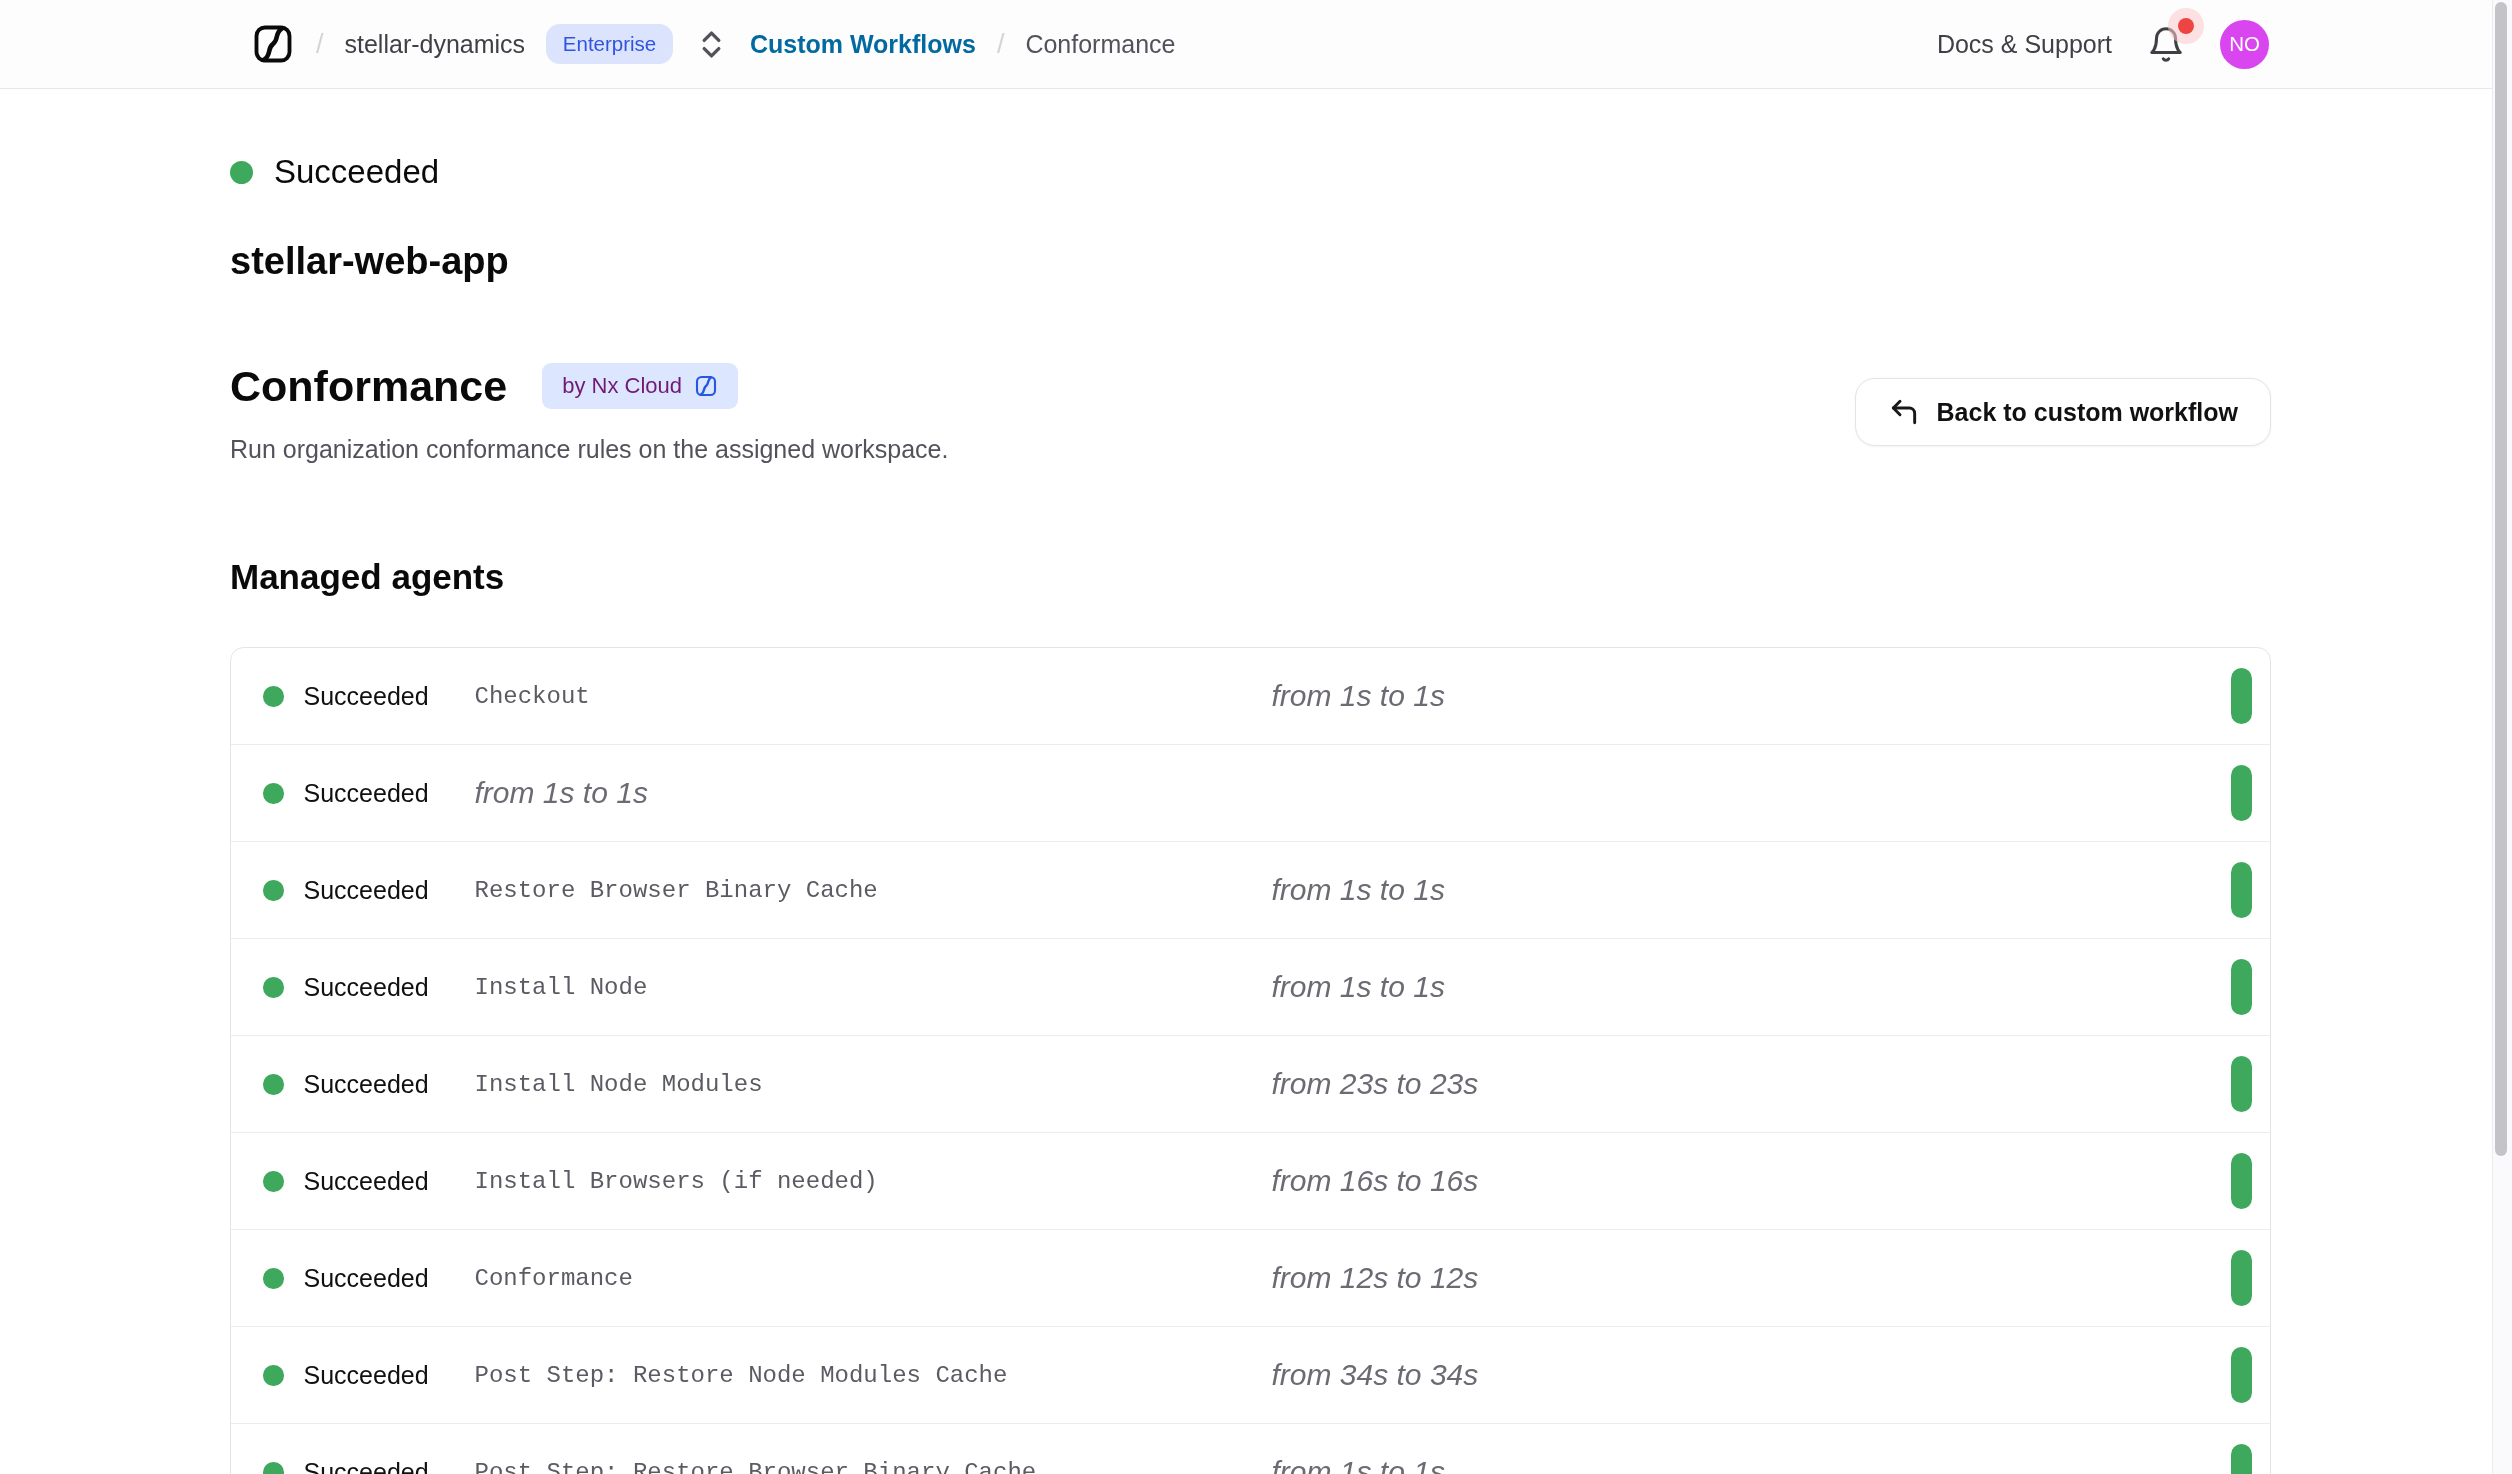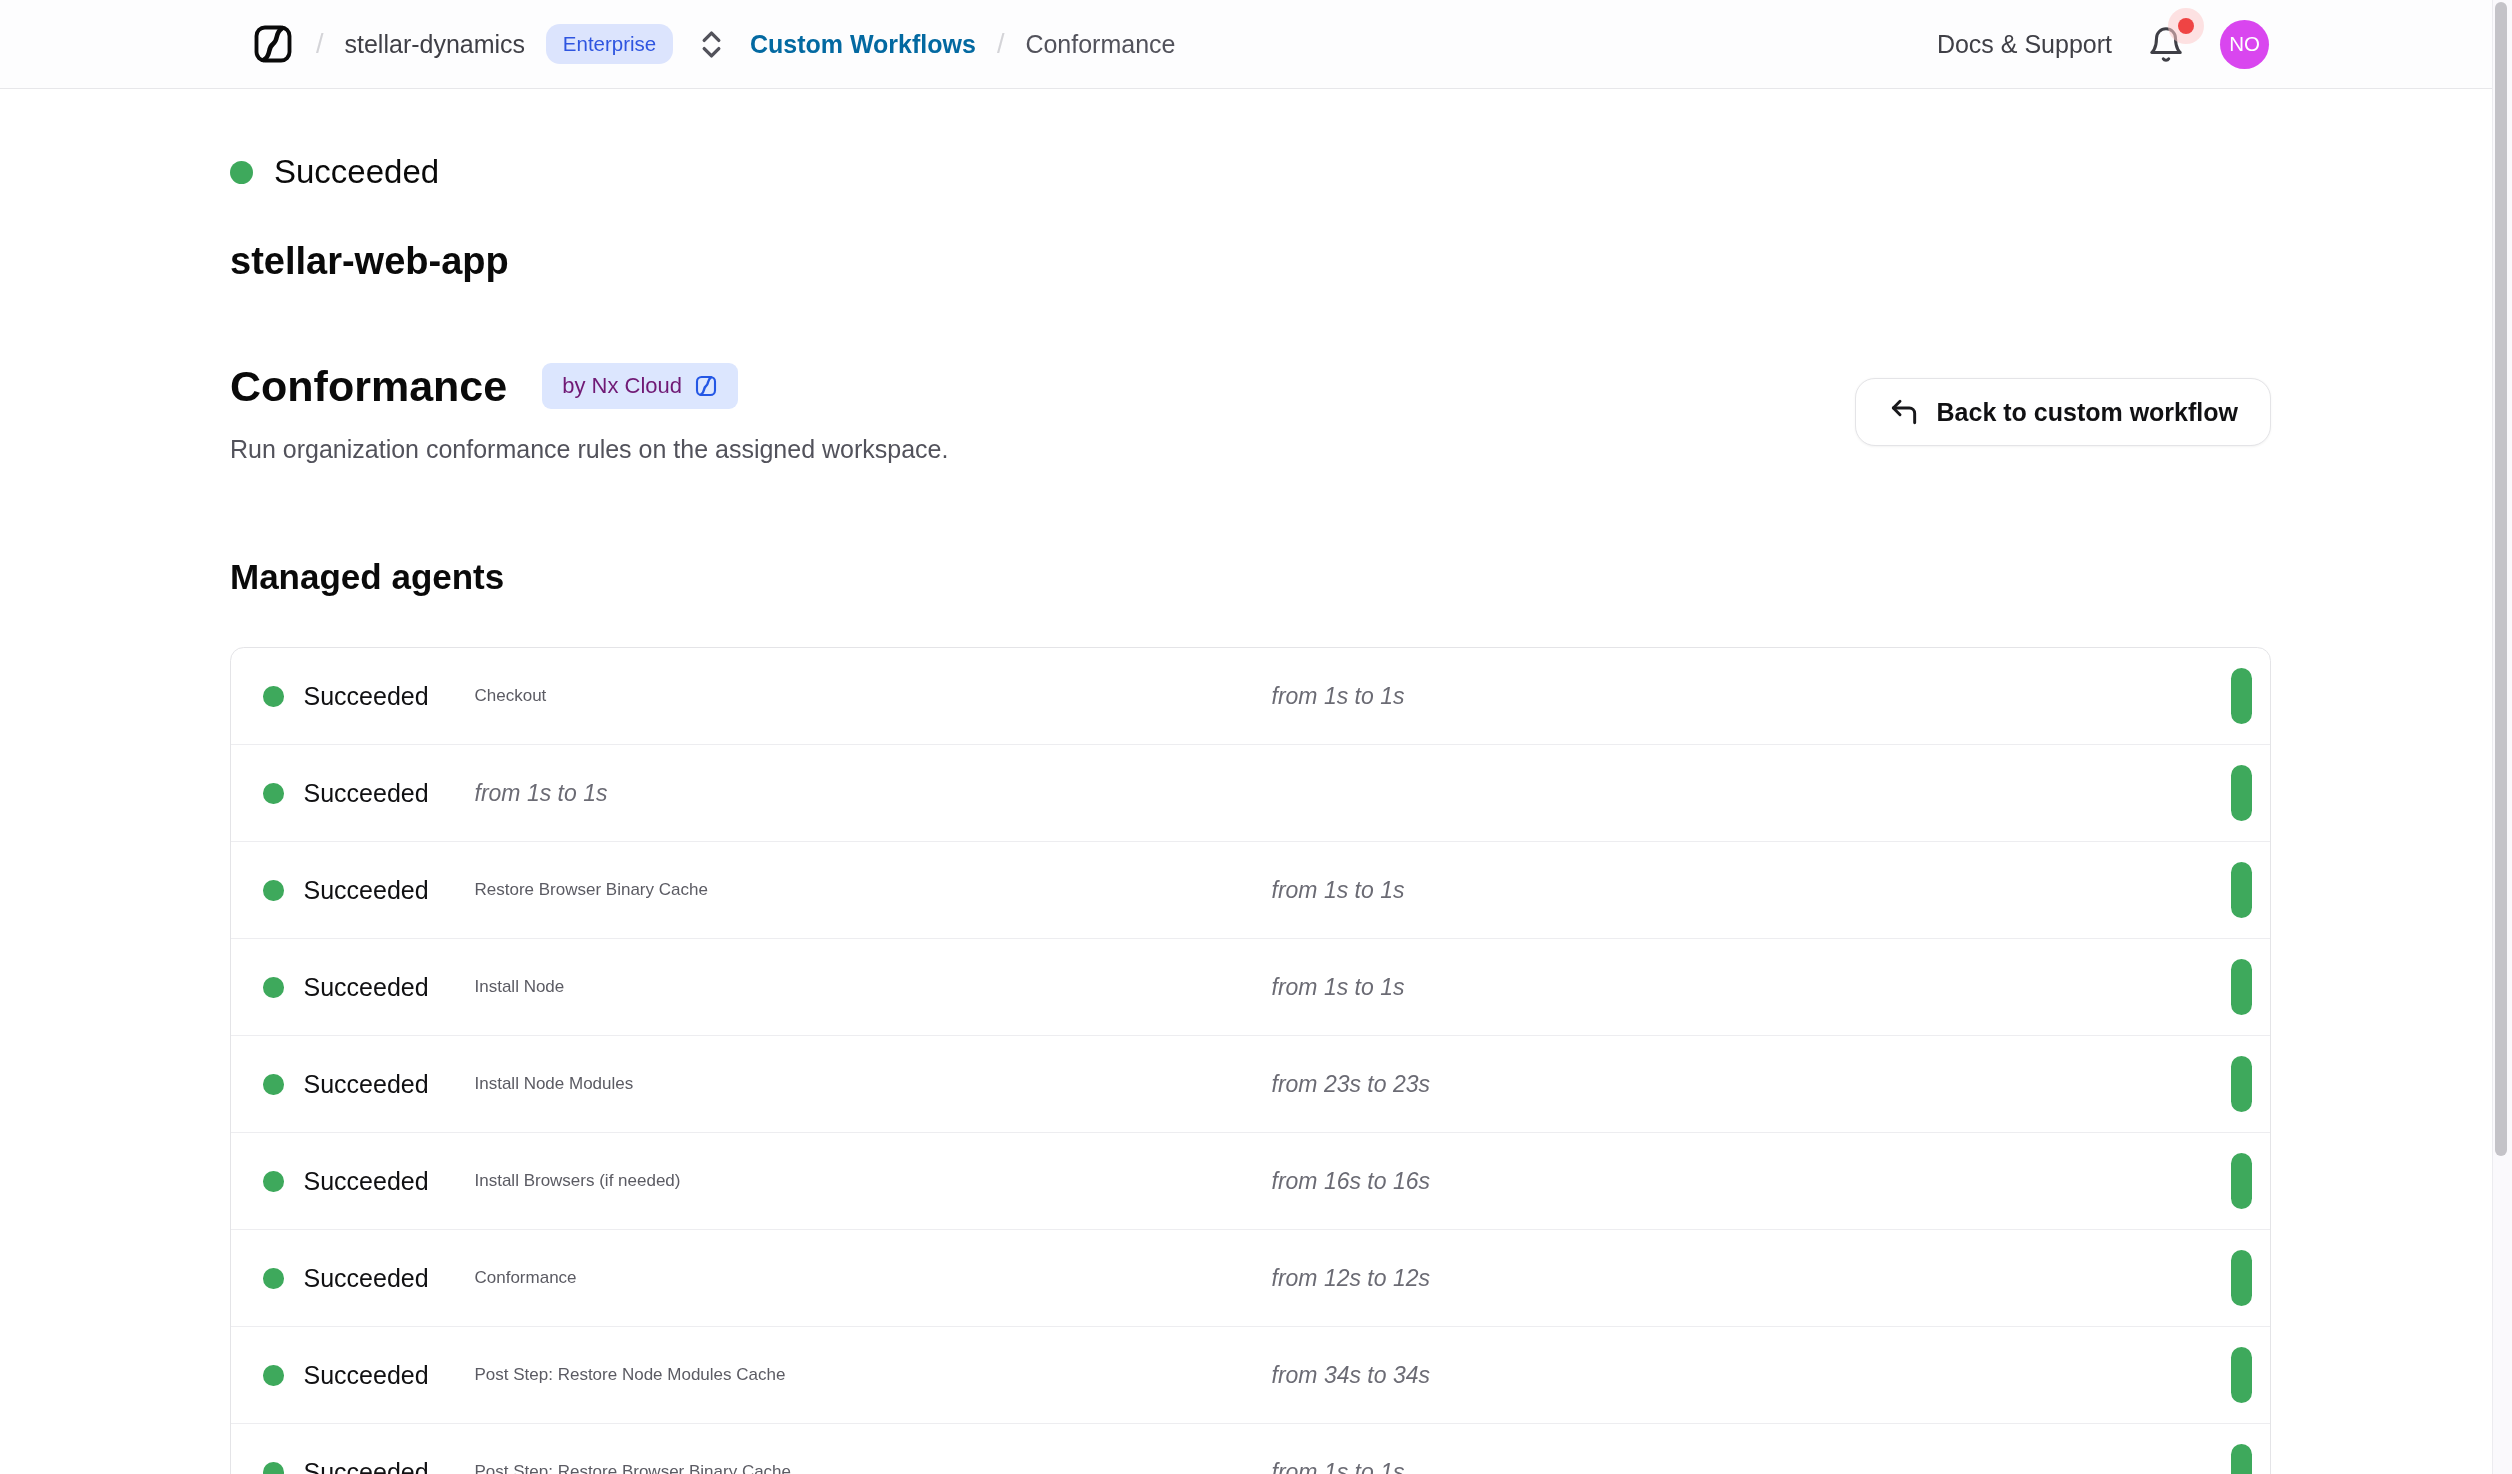--- a/index.html
+++ b/index.html
@@ -49,23 +49,23 @@
   .back-icon{width:32px;height:32px;color:#18181b;flex:none;}
 
   .agents-title{margin-top:93px;font-size:35px;font-weight:700;color:#0a0a0a;line-height:1.15;}
 
   .agents-card{margin-top:50px;border:1.5px solid #e4e4e7;border-radius:13.7px;background:#ffffff;
           overflow:hidden;}
   .agent-row{height:96px;display:flex;align-items:center;padding:0 18px 0 32px;cursor:pointer;}
   .agent-row + .agent-row{border-top:1.5px solid #ededf0;}
   .dot-sm{width:20.5px;height:20.5px;border-radius:50%;background:#3ea95c;margin-right:20px;flex:none;}
   .row-status{width:171px;font-size:25px;font-weight:500;color:#101012;flex:none;}
-  .row-step{width:797px;font-family:Liberation Sans, sans-serif;font-size:17px;color:#5b5b63;
+  .row-step{width:797px;font-family:Liberation Mono, monospace;font-size:24px;color:#5b5b63;
           flex:none;white-space:nowrap;overflow:hidden;}
-  .row-duration{flex:1;font-style:italic;font-size:23px;color:#6b6b74;}
+  .row-duration{flex:1;font-style:italic;font-size:30px;color:#6b6b74;}
   .row-bar{width:21px;height:56px;border-radius:11.4px;background:#3ea95c;flex:none;}
 
   
   .scrollbar{position:absolute;top:0;right:0;width:19px;height:1475px;background:#faf9fc;
           border-left:1.5px solid #ececf0;z-index:20;}
   .scroll-thumb{position:absolute;top:1.5px;left:2.3px;width:12px;height:1154px;border-radius:6.8px;
           background:#c4c3c8;cursor:pointer;}
 </style>
 </head>
 <body>

